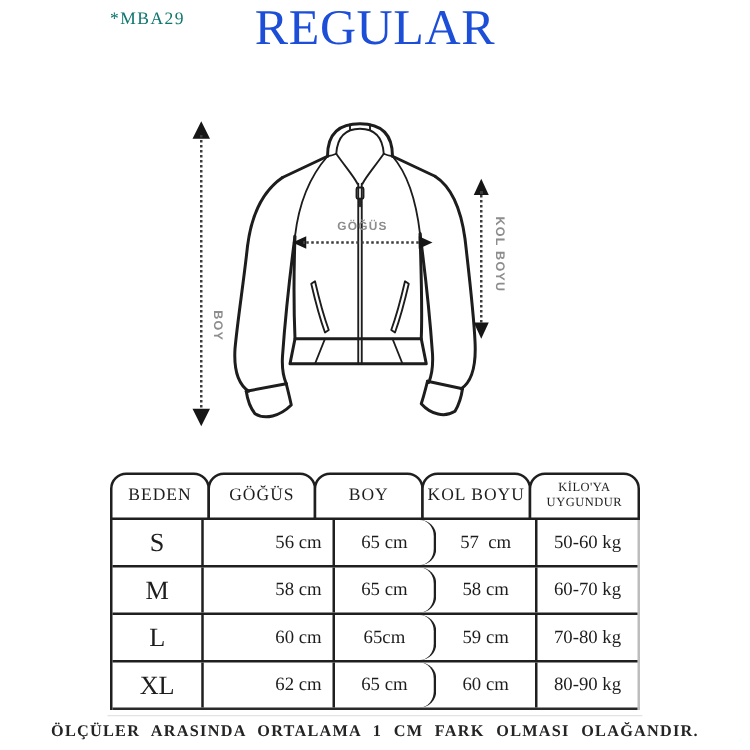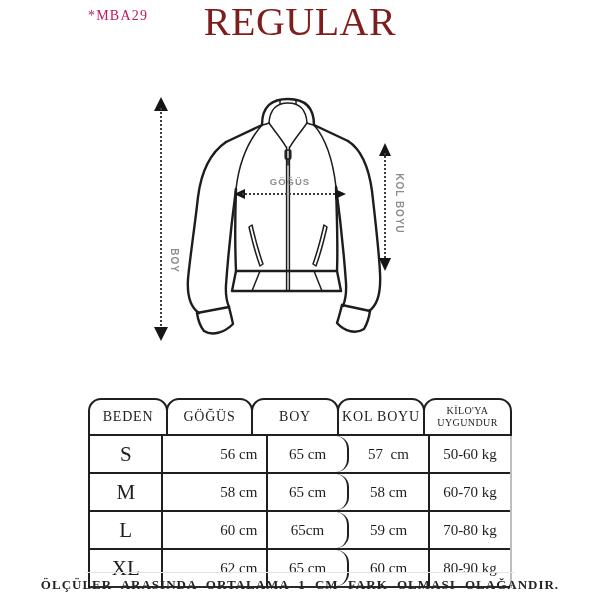--- a/index.html
+++ b/index.html
@@ -4,26 +4,26 @@
 <style>
   html,body { margin:0; padding:0; background:#ffffff; }
   .page {
     position:relative; width:600px; height:600px; background:#ffffff;
     font-family:"Liberation Serif", serif; color:#1d1d1d; overflow:hidden;
   }
 
   
   .product-code {
     position:absolute; left:88px; top:8px;
-    font-size:14px; letter-spacing:1.2px; color:#be185d;
+    font-size:14px; letter-spacing:1.2px; color:#0f766e;
   }
   .page-title {
     position:absolute; left:0; right:0; top:0;
     text-align:center; font-size:40px; letter-spacing:0.5px;
-    color:#7f1d1d; line-height:1.1;
+    color:#1d4ed8; line-height:1.1;
   }
 
   
   .jacket-svg { position:absolute; left:180px; top:95px; }
 
   
   .arrow-label {
     position:absolute; font-family:"Liberation Sans", sans-serif;
     font-size:10px; font-weight:600; letter-spacing:1px; color:#8d8d8d;
     text-align:center; white-space:nowrap;
@@ -42,21 +42,21 @@
   .kol-arrow .tri-down { left:7px; bottom:0; border-left:6px solid transparent; border-right:6px solid transparent; border-top:13px solid #161616; }
   .kol-arrow .arrow-label { left:-7px; top:55px; width:68px; transform:rotate(90deg); }
 
   .gogus-arrow { position:absolute; left:234px; top:177px; width:112px; height:22px; }
   .gogus-arrow .hline { position:absolute; left:8px; right:8px; top:16px; border-top:2px dotted #3c3c3c; }
   .gogus-arrow .tri-left  { left:0; top:12px; border-top:5px solid transparent; border-bottom:5px solid transparent; border-right:11px solid #161616; }
   .gogus-arrow .tri-right { right:0; top:12px; border-top:5px solid transparent; border-bottom:5px solid transparent; border-left:11px solid #161616; }
   .gogus-arrow .arrow-label { left:0; right:0; top:-1px; font-size:9.5px; }
 
   
-  .size-table { position:absolute; left:88px; top:378px; width:424px;margin-top:20px; }
+  .size-table { position:absolute; left:88px; top:378px; width:424px; }
   .thead { display:flex; }
   .th {
     box-sizing:border-box; height:38px;
     border:2px solid #1f1f1f; border-radius:13px 13px 0 0;
     display:flex; align-items:center; justify-content:center; text-align:center;
     font-size:14px; letter-spacing:0.8px; background:#fff;
   }
   .th + .th { margin-left:-2px; }
   .th.c0 { width:80px; } .th.c1 { width:87px; } .th.c2 { width:88px; }
   .th.c3 { width:88px; } .th.c4 { width:89px; font-size:10px; line-height:1.25; letter-spacing:0.4px; padding:0 18px; }

